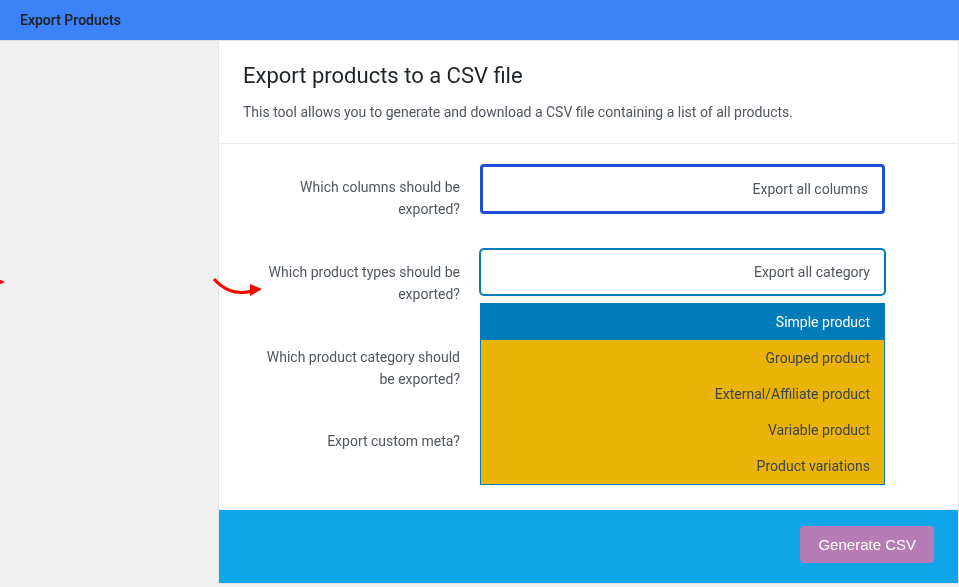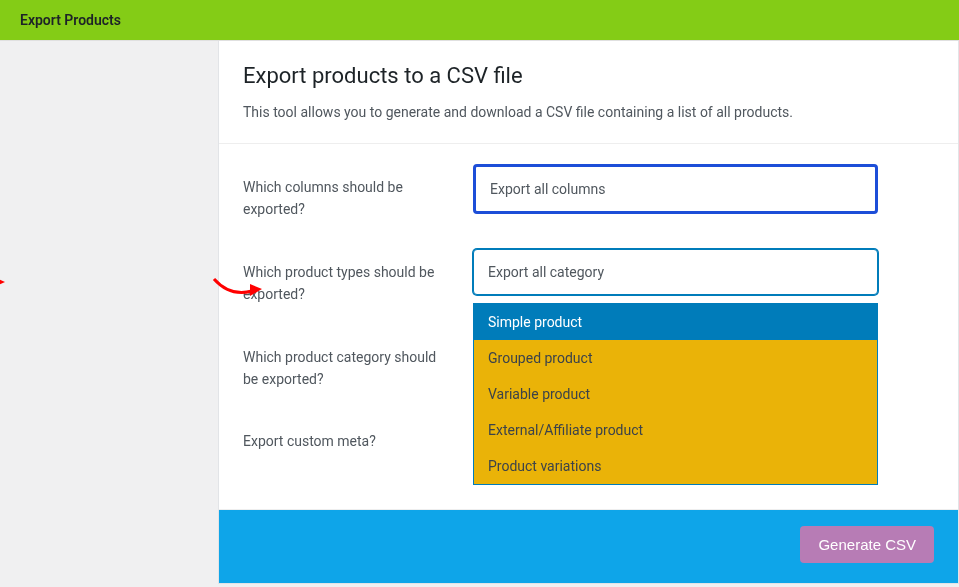--- a/index.html
+++ b/index.html
@@ -6,21 +6,21 @@
     body {
       font-family: -apple-system, BlinkMacSystemFont, "Segoe UI", Roboto, sans-serif;
       background: #f0f0f1;
       color: #3c434a;
       font-size: 14px;
       width: 959px;
       height: 587px;
       overflow: hidden;
     }
     .top-bar {
-      background: #84cc16;
+      background: #3b82f6;
       padding: 12px 20px;
       border-bottom: 1px solid #e0e0e0;
     }
     .top-bar-title {
       font-size: 14px;
       font-weight: 600;
       color: #1d2327;
     }
     .main-area {
       padding: 0 0 0 218px;
@@ -45,21 +45,22 @@
       font-size: 14px;
       color: #50575e;
       line-height: 1.5;
     }
     .divider {
       border: none;
       border-top: 1px solid #eee;
       margin: 0;
     }
     .form-section {
-      padding: 20px 24px 10px 24px;
+      padding: 20px 24px 10px 31px;
+      text-align: right;
     }
     .form-row {
       display: flex;
       align-items: flex-start;
       margin-bottom: 28px;
     }
     .form-label {
       width: 230px;
       flex-shrink: 0;
       font-size: 14px;
@@ -150,22 +151,22 @@
         </div>
       </div>
 
       <div class="form-row">
         <div class="form-label">Which product types should be exported?</div>
         <div class="form-control">
           <div class="select-box focused"><span>Export all category</span></div>
           <div class="dropdown">
             <div class="dropdown-item highlighted">Simple product</div>
             <div class="dropdown-item">Grouped product</div>
+            <div class="dropdown-item">External/Affiliate product</div>
             <div class="dropdown-item">Variable product</div>
-            <div class="dropdown-item">External/Affiliate product</div>
             <div class="dropdown-item">Product variations</div>
           </div>
         </div>
       </div>
 
       <div class="form-row">
         <div class="form-label">Which product category should be exported?</div>
         <div class="form-control"></div>
       </div>
 

